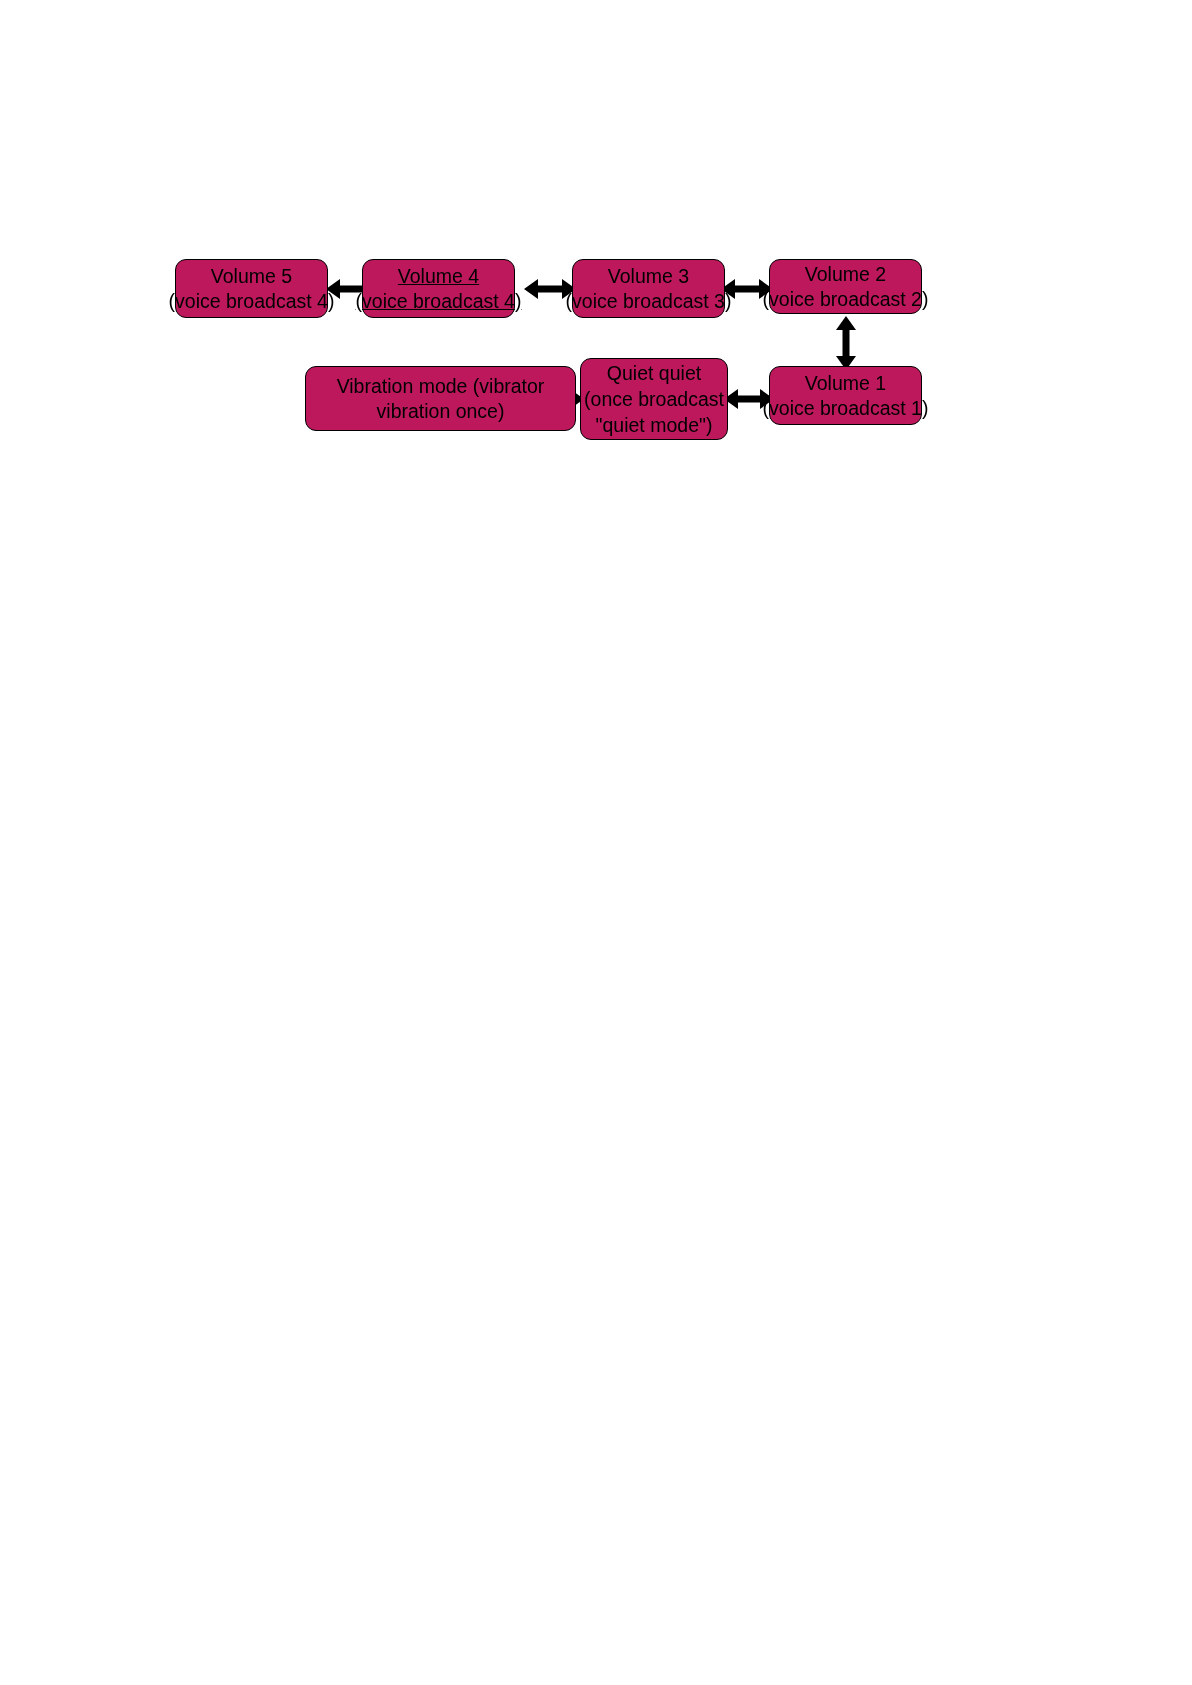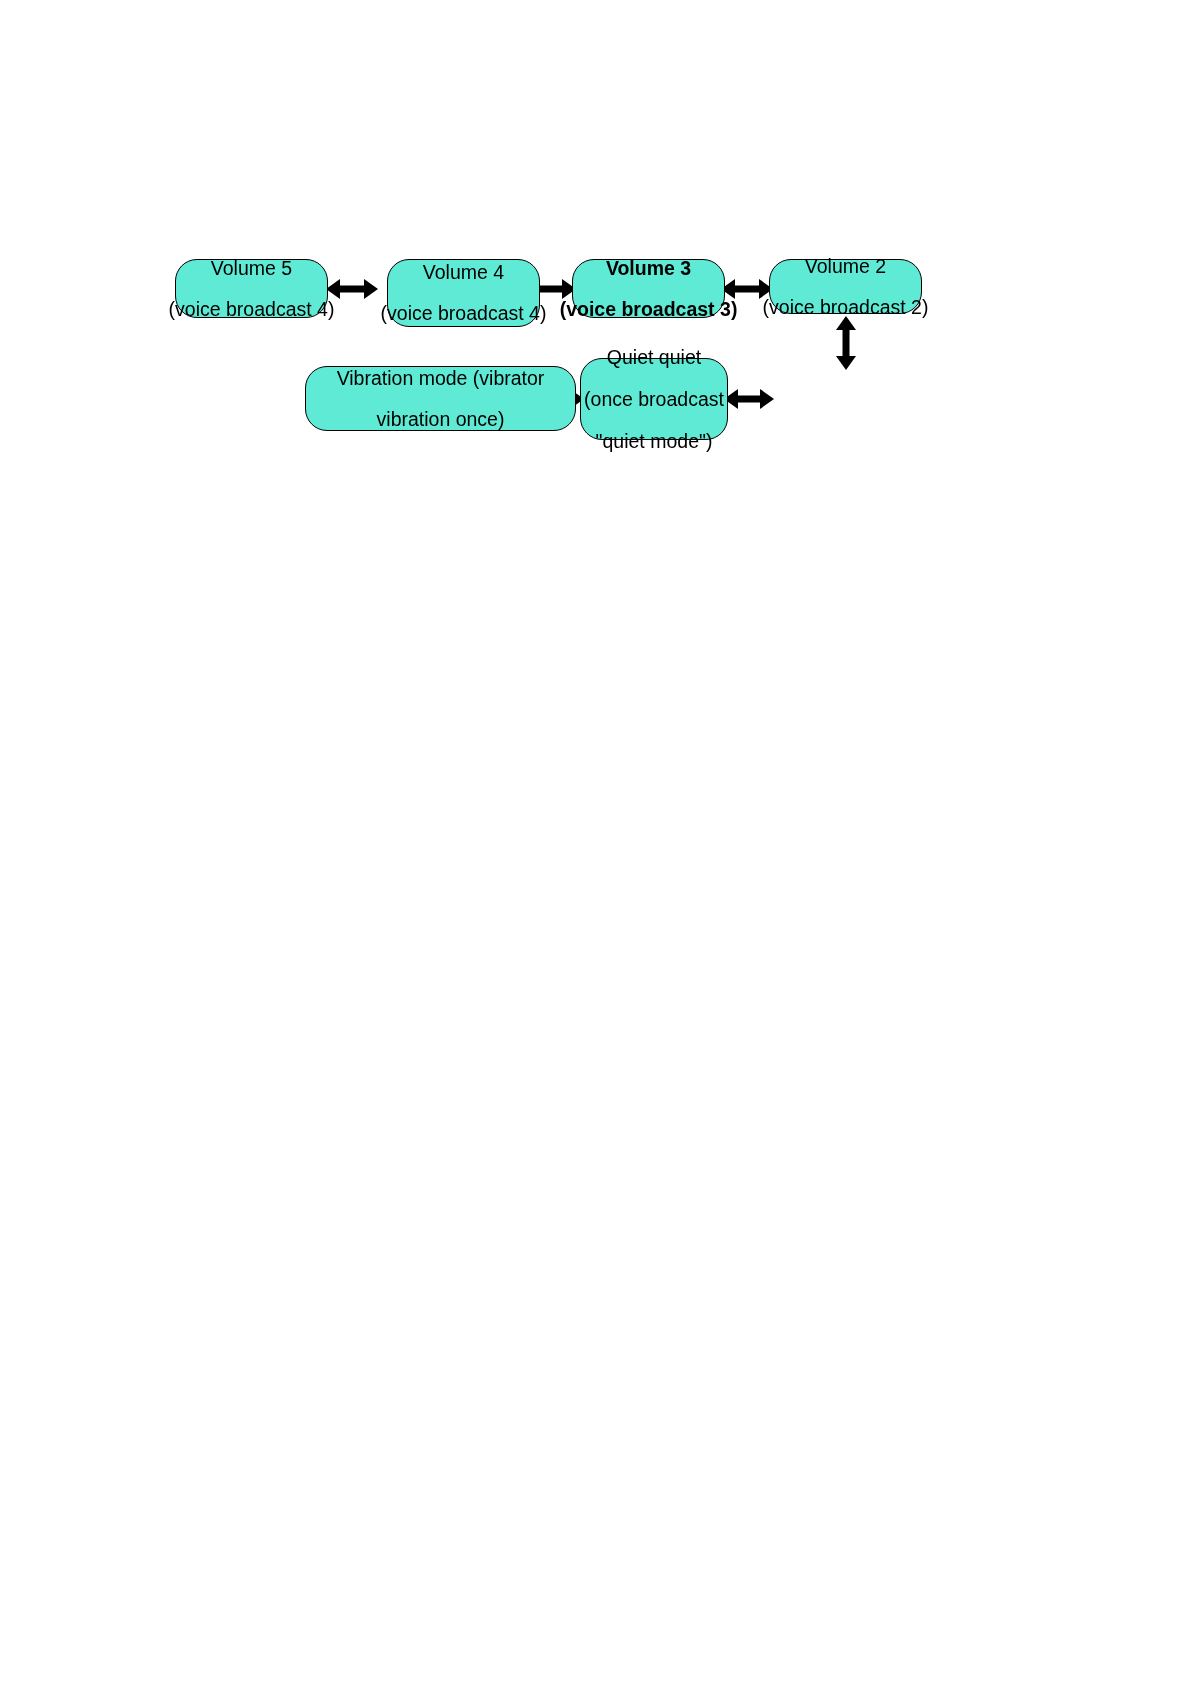--- a/index.html
+++ b/index.html
@@ -21,44 +21,43 @@
     position: absolute;
     left: 0;
     top: 0;
     width: 1192px;
     height: 1685px;
   }
 
   .node-box {
     position: absolute;
     box-sizing: border-box;
-    background: #5eead4;
+    background: #be185d;
     border: 1.4px solid #000000;
-    border-radius: 22px;
+    border-radius: 11px;
     display: flex;
     flex-direction: column;
     align-items: center;
     justify-content: center;
     text-align: center;
     font-size: 19.5px;
     line-height: 25px;
     letter-spacing: 0px;
     color: #000000;
     z-index: 2;
-    gap: 16px;
   }
   .node-box .ln {
     display: block;
     white-space: nowrap;
   }
 
   
   #box-volume-5 { left: 175px; top: 259px; width: 153px; height: 59px; }
-  #box-volume-4 { left: 387px; top: 259px; width: 153px; height: 68px; }
-  #box-volume-3 { left: 572px; top: 259px; width: 153px; height: 59px; font-weight: bold; }
+  #box-volume-4 { left: 362px; top: 259px; width: 153px; height: 59px; text-decoration: underline; }
+  #box-volume-3 { left: 572px; top: 259px; width: 153px; height: 59px; }
   #box-volume-2 { left: 769px; top: 259px; width: 153px; height: 55px; }
 
   
   #box-vibration-mode { left: 305px; top: 366px; width: 271px; height: 65px; }
   #box-quiet-mode { left: 580px; top: 358px; width: 148px; height: 82px;
                     font-size: 19.5px; line-height: 26px; }
   #box-volume-1 { left: 769px; top: 366px; width: 153px; height: 59px; }
 
   
   .arrow-h, .arrow-v {
@@ -163,14 +162,18 @@
   <div class="arrow-h" id="arrow-quiet-v1">
     <svg width="50" height="28" viewBox="0 0 50 28" xmlns="http://www.w3.org/2000/svg">
       <g fill="#000000" stroke="none">
         <rect x="12" y="10.5" width="26" height="7"></rect>
         <polygon points="0,14 14,4 14,24"></polygon>
         <polygon points="50,14 36,4 36,24"></polygon>
       </g>
     </svg>
   </div>
 
+  <div class="node-box" id="box-volume-1">
+    <span class="ln">Volume 1</span>
+    <span class="ln">(voice broadcast 1)</span>
+  </div>
 
 </div>
 
 </body></html>

